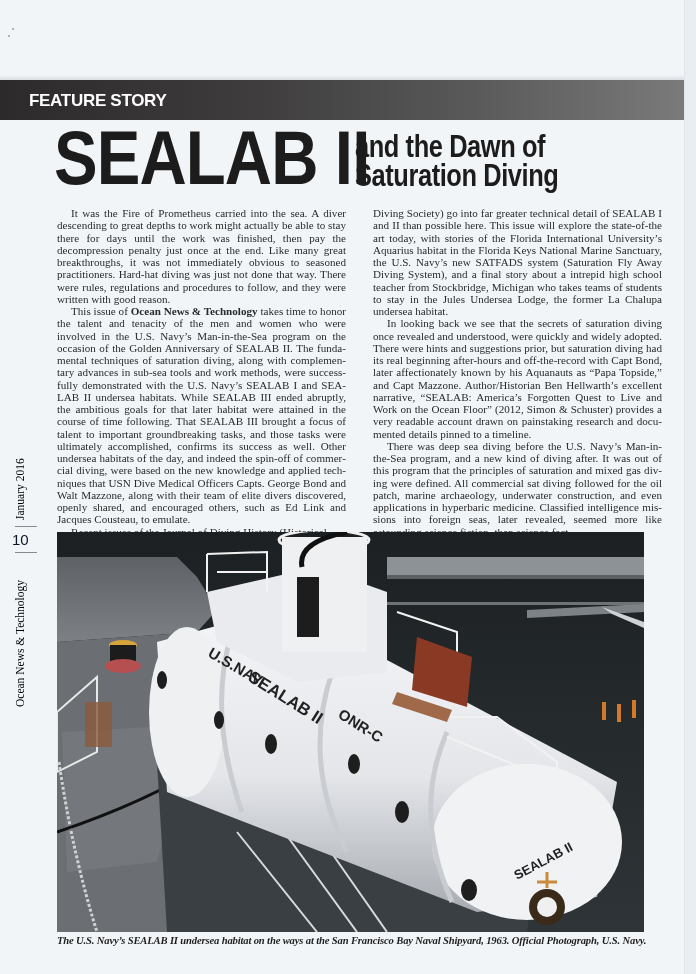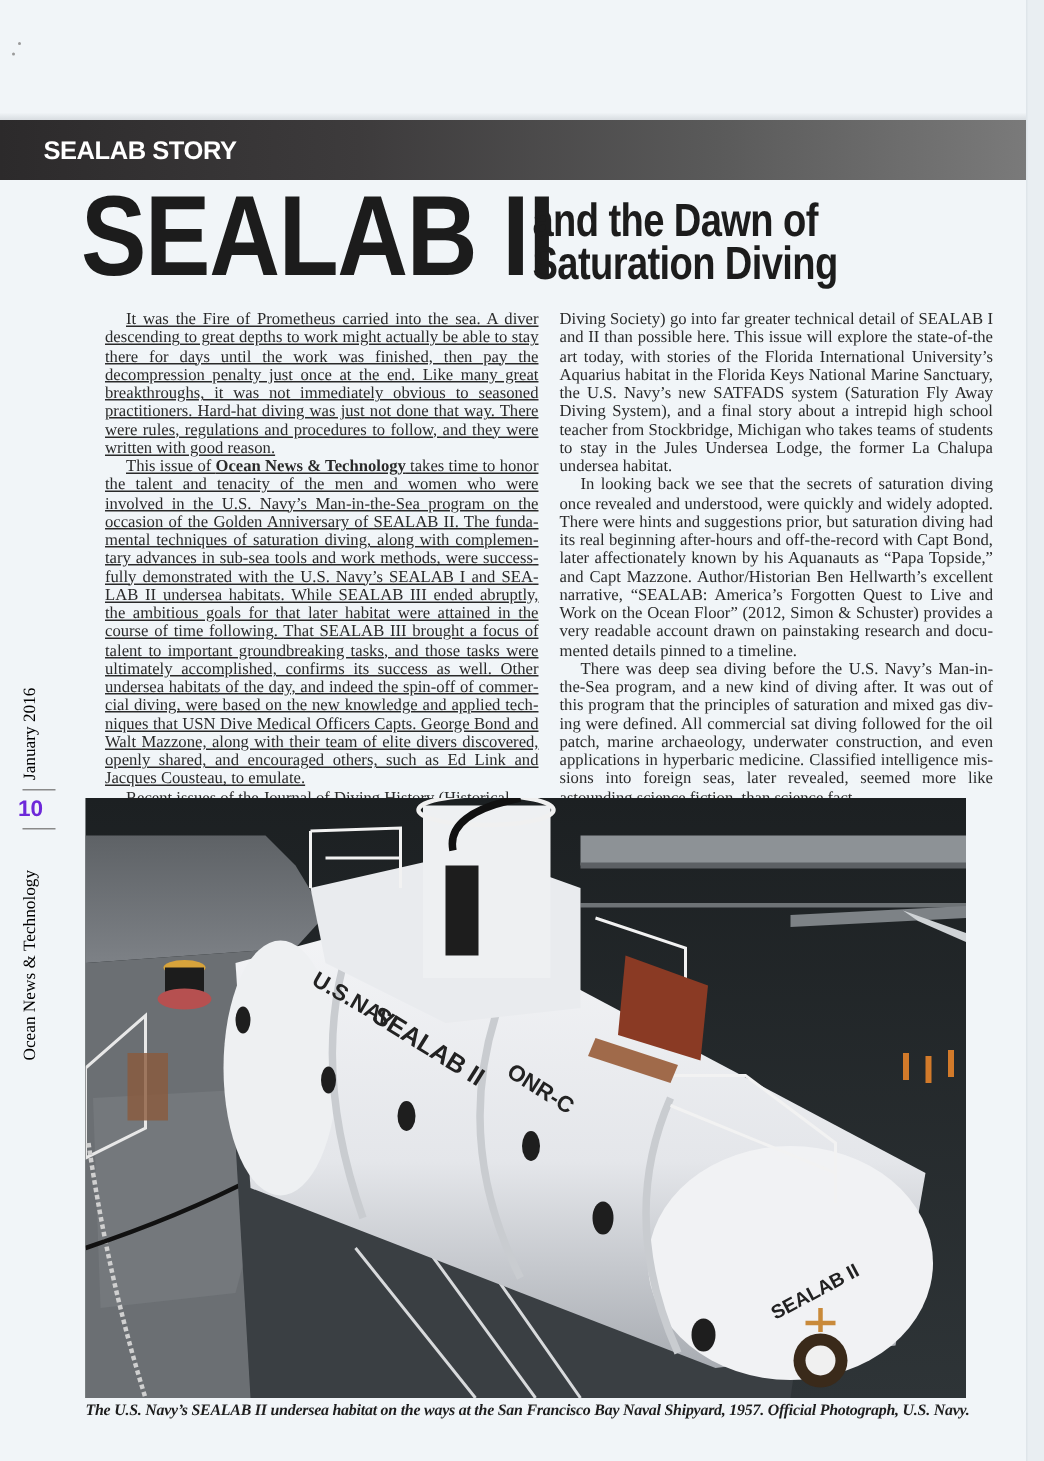--- a/index.html
+++ b/index.html
@@ -38,29 +38,29 @@
     transform:scaleX(0.82); transform-origin:left top; letter-spacing:-0.5px;
     white-space:nowrap;
   }
   .col {
     position:absolute; top:207px; width:289px;
     font-size:11.1px; line-height:12.25px; color:#2a2a2a;
     text-align:justify; hyphens:manual;
   }
   .col p { margin:0; text-indent:14px; }
   .col p.noindent { text-indent:0; }
-  .col-left { left:70px;text-decoration:underline; }
+  .col-left { left:57px; }
   .col-right { left:373px; }
   .side-date {
     position:absolute; left:14px; top:520px; font-size:11.5px;
     transform:rotate(-90deg); transform-origin:left top; white-space:nowrap;
   }
   .side-rule1 { position:absolute; left:15px; top:526px; width:22px; height:1px; background:#8a8a8a; }
   .side-page {
-    position:absolute; left:12px; top:531px; font-size:15px; font-weight:bold; color:#6d28d9;
+    position:absolute; left:12px; top:531px; font-size:15px; font-weight:normal; color:#0f172a;
     font-family:"Liberation Sans","DejaVu Sans",sans-serif;
   }
   .side-rule2 { position:absolute; left:15px; top:552px; width:22px; height:1px; background:#8a8a8a; }
   .side-pub {
     position:absolute; left:14px; top:707px; font-size:11.5px;
     transform:rotate(-90deg); transform-origin:left top; white-space:nowrap;
   }
   .photo {
     position:absolute; left:57px; top:532px; width:587px; height:400px;
     background:#1e2224; overflow:hidden;
@@ -74,21 +74,21 @@
 </style>
 </head>
 <body>
 
 <div class="paper-edge"></div>
 <div class="mark" style="left:12px;top:28px;"></div>
 <div class="mark" style="left:8px;top:35px;"></div>
 
 <div class="band-shadow"></div>
 <div class="band"></div>
-<div class="band-label">SEALAB STORY</div>
+<div class="band-label">FEATURE STORY</div>
 
 <div class="title-main">SEALAB II</div>
 <div class="title-sub">
   <div>and the Dawn of</div>
   <div>Saturation Diving</div>
 </div>
 
 <div class="side-date">January 2016</div>
 <div class="side-rule1"></div>
 <div class="side-page">10</div>
@@ -190,13 +190,13 @@
     <circle cx="490" cy="375" r="18" fill="#3a2a1a"></circle>
     <circle cx="490" cy="375" r="10" fill="#f0f0f0"></circle>
     <path d="M 490 340 L 490 356 M 480 350 L 500 350" stroke="#c98a3a" stroke-width="3"></path>
 
     <rect x="545" y="170" width="4" height="18" fill="#d27a2a"></rect>
     <rect x="560" y="172" width="4" height="18" fill="#d27a2a"></rect>
     <rect x="575" y="168" width="4" height="18" fill="#d27a2a"></rect>
   </svg>
 </div>
 
-<div class="caption">The U.S. Navy’s SEALAB II undersea habitat on the ways at the San Francisco Bay Naval Shipyard, 1957. Official Photograph, U.S. Navy.</div>
+<div class="caption">The U.S. Navy’s SEALAB II undersea habitat on the ways at the San Francisco Bay Naval Shipyard, 1963. Official Photograph, U.S. Navy.</div>
 
 </body></html>

